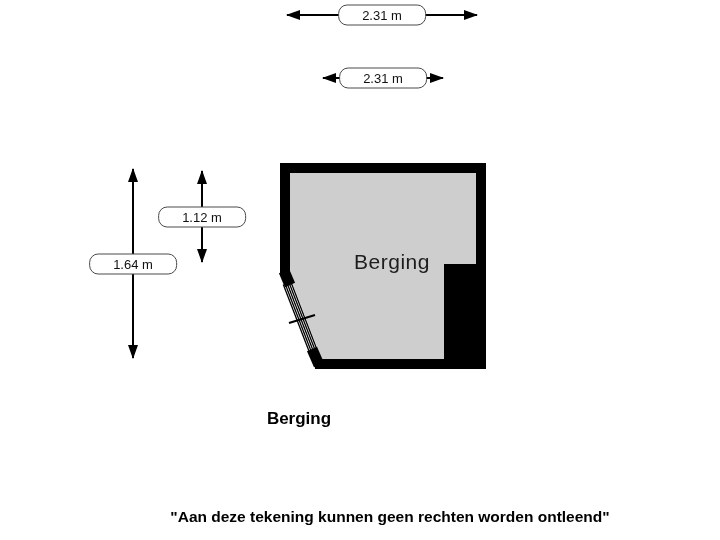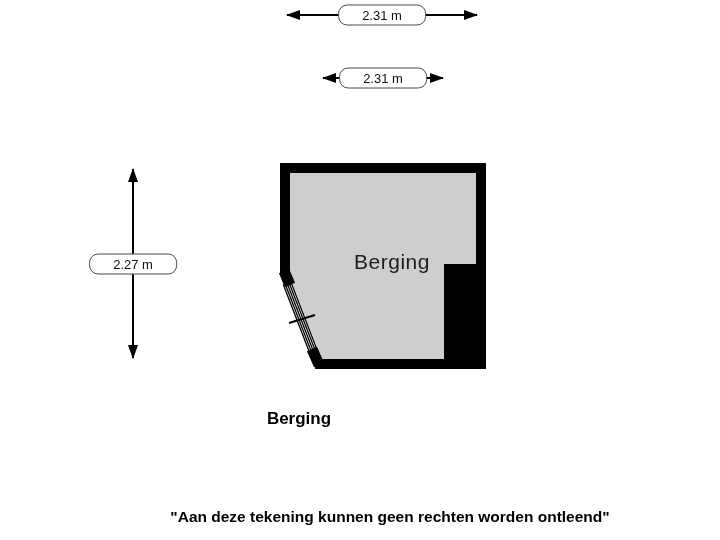--- a/index.html
+++ b/index.html
@@ -93,23 +93,29 @@
     <div class="hline"></div>
     <div class="ah ah-left"></div>
     <div class="ah ah-right"></div>
     <div class="pill">2.31 m</div>
   </div>
 
   <div class="dim" style="left:122px; top:168px; width:22px; height:191px;">
     <div class="vline"></div>
     <div class="ah ah-up"></div>
     <div class="ah ah-down"></div>
-    <div class="pill">2.27 m</div>
+    <div class="pill">1.64 m</div>
   </div>
 
+  <div class="dim" style="left:191px; top:170px; width:22px; height:93px;">
+    <div class="vline"></div>
+    <div class="ah ah-up"></div>
+    <div class="ah ah-down"></div>
+    <div class="pill">1.12 m</div>
+  </div>
 
   <svg id="plan" width="720" height="540" viewBox="0 0 720 540" xmlns="http://www.w3.org/2000/svg">
 
     <polygon points="280,163 486,163 486,369 315,369 280,276" fill="#cecece"></polygon>
 
     <line x1="287" y1="283" x2="314" y2="353" stroke-width="10" stroke="#ffffff"></line>
 
     <g stroke-width="1.3" stroke="#000000">
       <line x1="283.3" y1="284.4" x2="310.3" y2="354.4"></line>
       <line x1="285.1" y1="283.7" x2="312.1" y2="353.7"></line>

